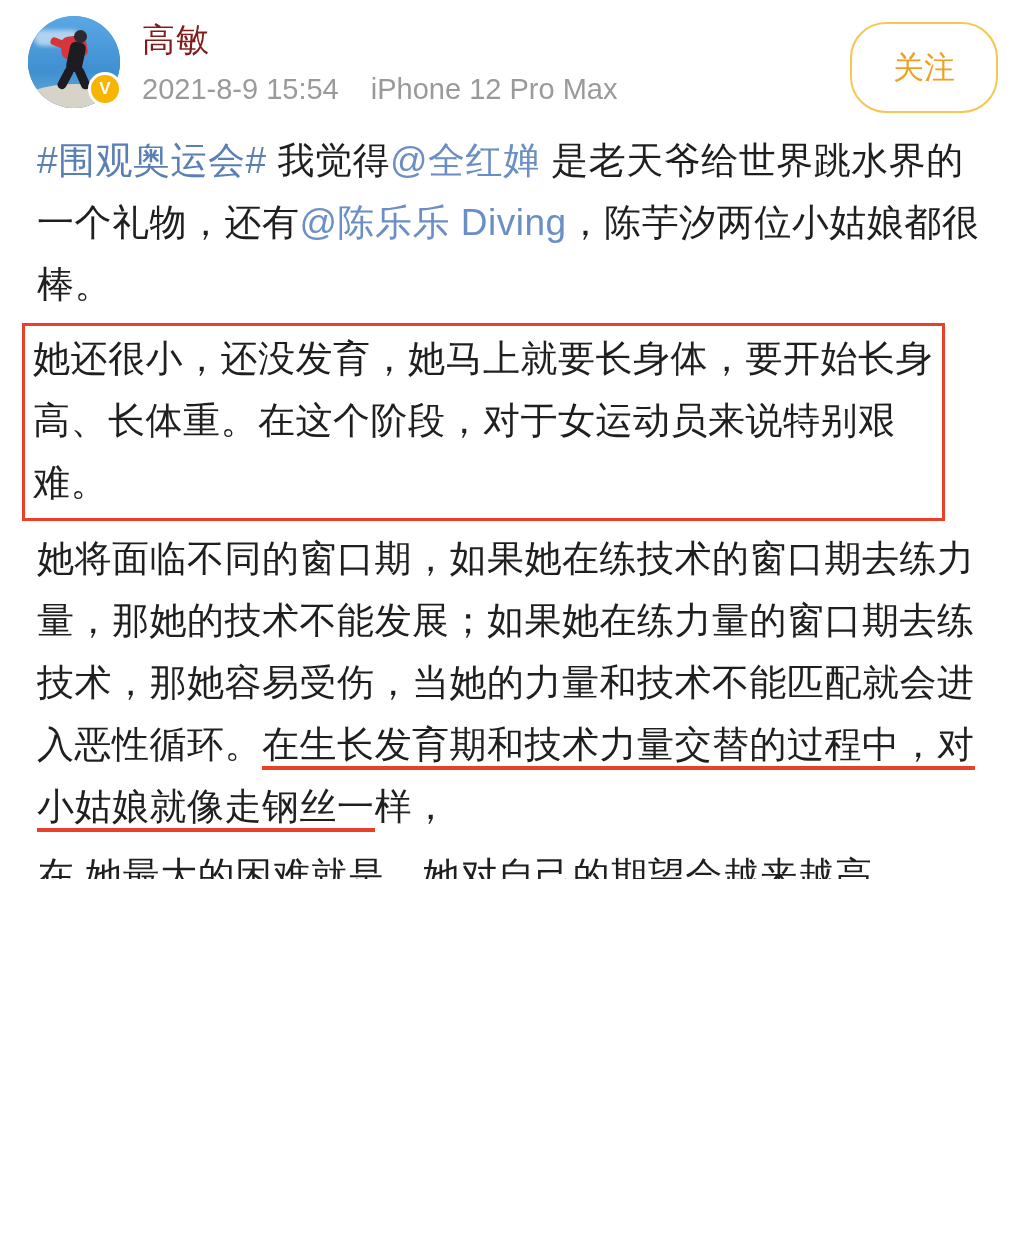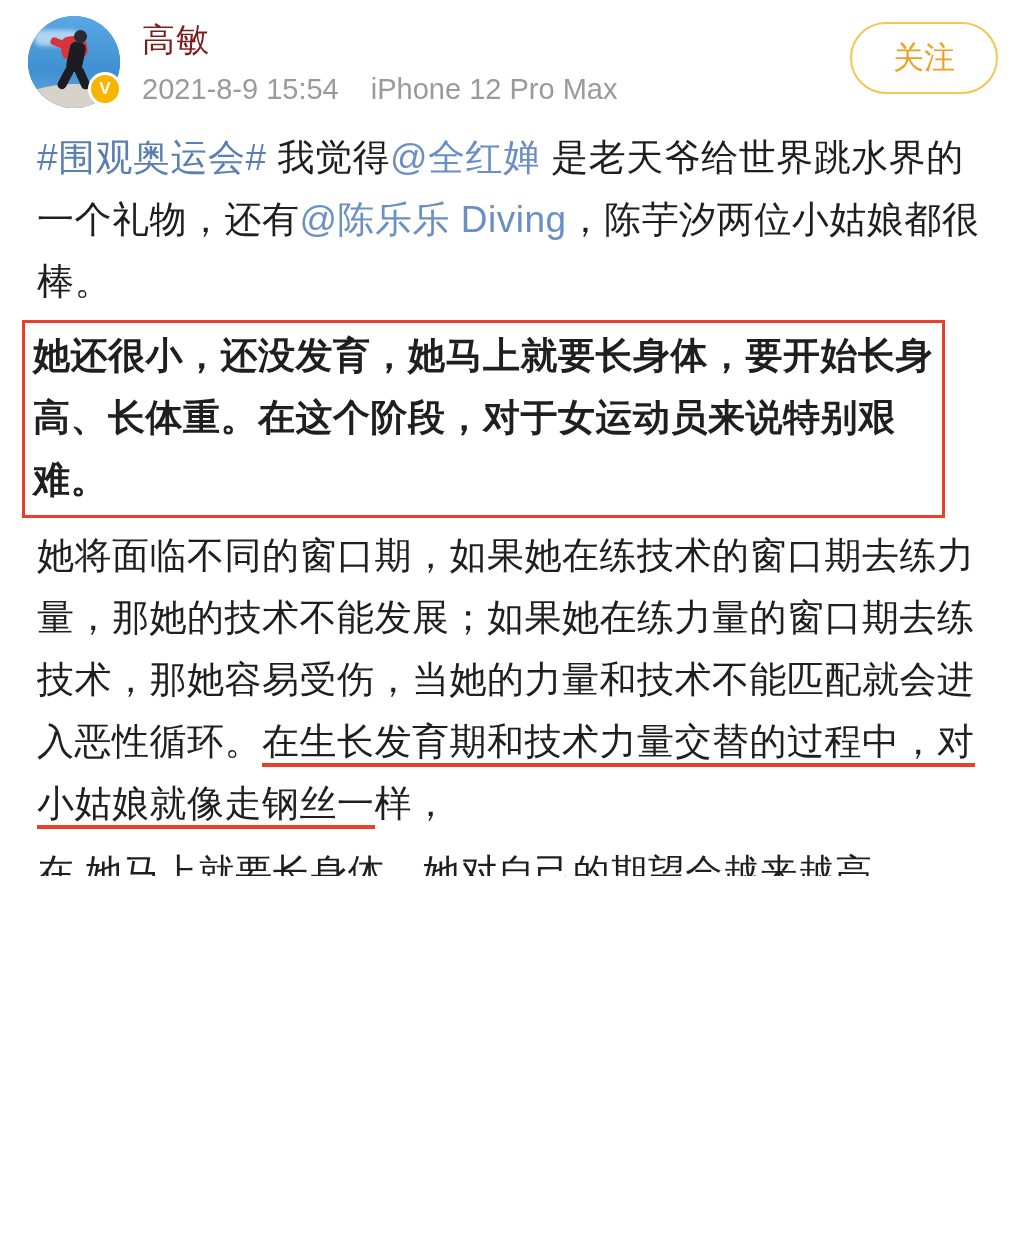--- a/index.html
+++ b/index.html
@@ -132,21 +132,21 @@
     line-height: 42px;
     white-space: nowrap;
   }
   .meta-line .meta-device {
     margin-left: 24px;
   }
   .follow-btn {
     flex: 0 0 auto;
     margin-top: 8px;
     width: 148px;
-    height: 72px;
+    height: 91px;
     border: 2px solid #f6c552;
     border-radius: 36px;
     color: #f0a020;
     font-size: 31px;
     display: flex;
     align-items: center;
     justify-content: center;
     background: #ffffff;
     box-sizing: border-box;
   }
@@ -170,21 +170,20 @@
   .mention {
     color: #6b8fc4;
   }
   .boxed {
     display: block;
     border: 3px solid #e8402a;
     margin: 4px 0 2px -8px;
     padding: 2px 6px 4px 8px;
     box-sizing: border-box;
     width: 923px;
-    font-weight: bold;
   }
   .uline {
     border-bottom: 4px solid #e8402a;
     padding-bottom: 1px;
   }
   .cut-off {
     overflow: hidden;
     height: 34px;
   }
 </style>
@@ -221,14 +220,14 @@
 <div class="post-body">
   <p class="para"><span class="link">#围观奥运会#</span><span> 我觉得</span><span class="mention">@全红婵</span><span> 是老天爷给世界跳水界的一个礼物，还有</span><span class="mention">@陈乐乐 Diving</span><span>，陈芋汐两位小姑娘都很棒。</span></p>
 
 
 
   <p class="para boxed">她还很小，还没发育，她马上就要长身体，要开始长身高、长体重。在这个阶段，对于女运动员来说特别艰难。</p>
 
   <p class="para"><span>她将面临不同的窗口期，如果她在练技术的窗口期去练力量，那她的技术不能发展；如果她在练力量的窗口期去练技术，那她容易受伤，当她的力量和技术不能匹配就会进入恶性循环。</span><span class="uline">在生长发育期和技术力量交替的过程中，对小姑娘就像走钢丝一</span><span>样，</span></p>
 
 
-  <p class="para cut-off">在 她马上就要长身体，她对自己的期望会越来越高</p>
+  <p class="para cut-off">在 她最大的困难就是，她对自己的期望会越来越高</p>
 </div>
 
 </body></html>

